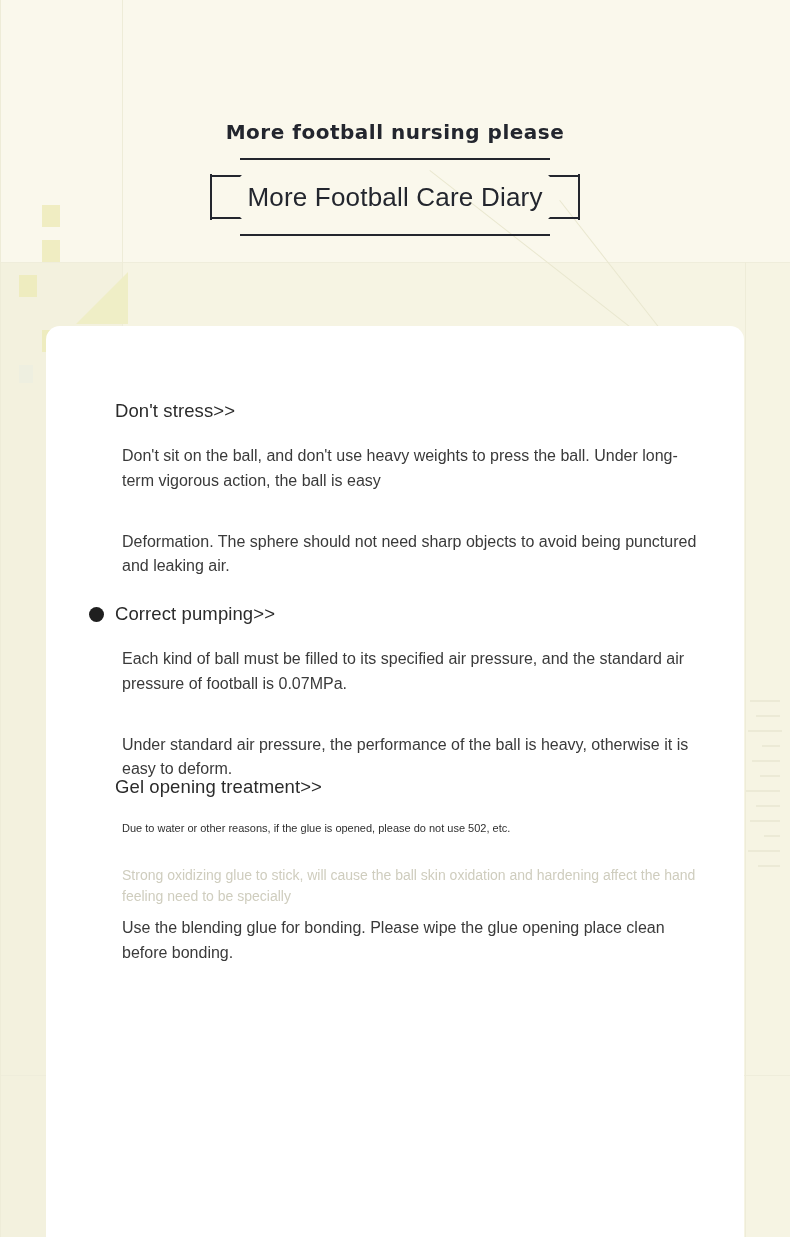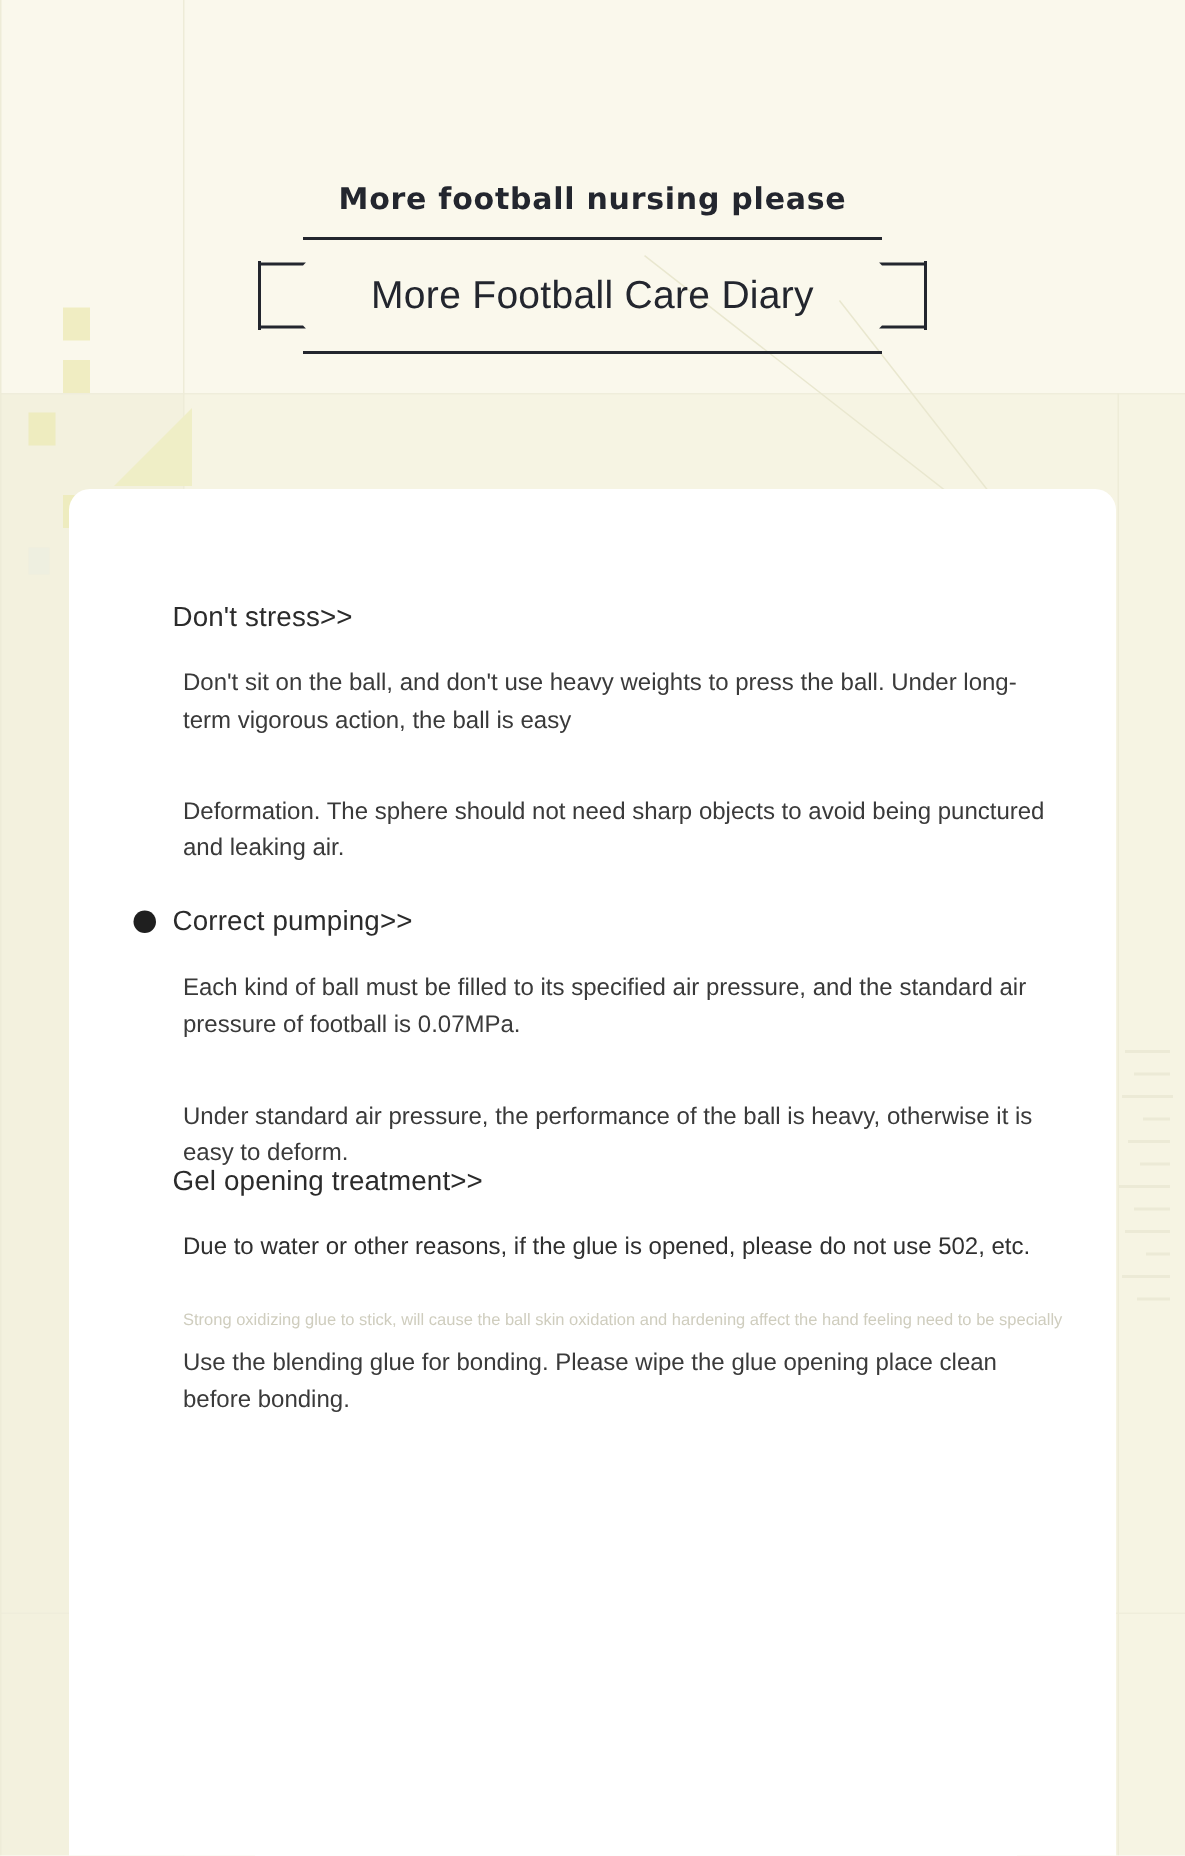--- a/index.html
+++ b/index.html
@@ -82,21 +82,21 @@
   .header-en-small {
     font-family: "DejaVu Sans", sans-serif;
     font-weight: 700;
     font-size: 20px;
     letter-spacing: .5px;
     color: #23262e;
     margin: 0 0 14px 0;
   }
   .title-frame {
     position: relative;
-    width: 446px;
+    width: 370px;
     height: 78px;
     margin: 0 auto;
   }
   .title-frame .edge-top,
   .title-frame .edge-bottom {
     position: absolute;
     left: 30px;
     right: 30px;
     height: 2px;
     background: #23262e;
@@ -177,27 +177,27 @@
     margin-top: 22px;
   }
   .line-sm {
     font-size: 16px;
     color: #3a3a3a;
     line-height: 1.55;
     margin-bottom: 36px;
   }
   .line-sm:last-child { margin-bottom: 0; }
   .line-md {
-    font-size: 16px;
+    font-size: 11px;
     color: #2f2f2f;
     line-height: 1.5;
     margin-bottom: 28px;
   }
   .line-faint {
-    font-size: 11px;
+    font-size: 14px;
     color: #cfcdbe;
     line-height: 1.55;
     margin-bottom: 8px;
   }
   .line-faint2 {
     font-size: 11.2px;
     color: #e3e1d3;
     line-height: 1.55;
     margin-bottom: 22px;
   }

